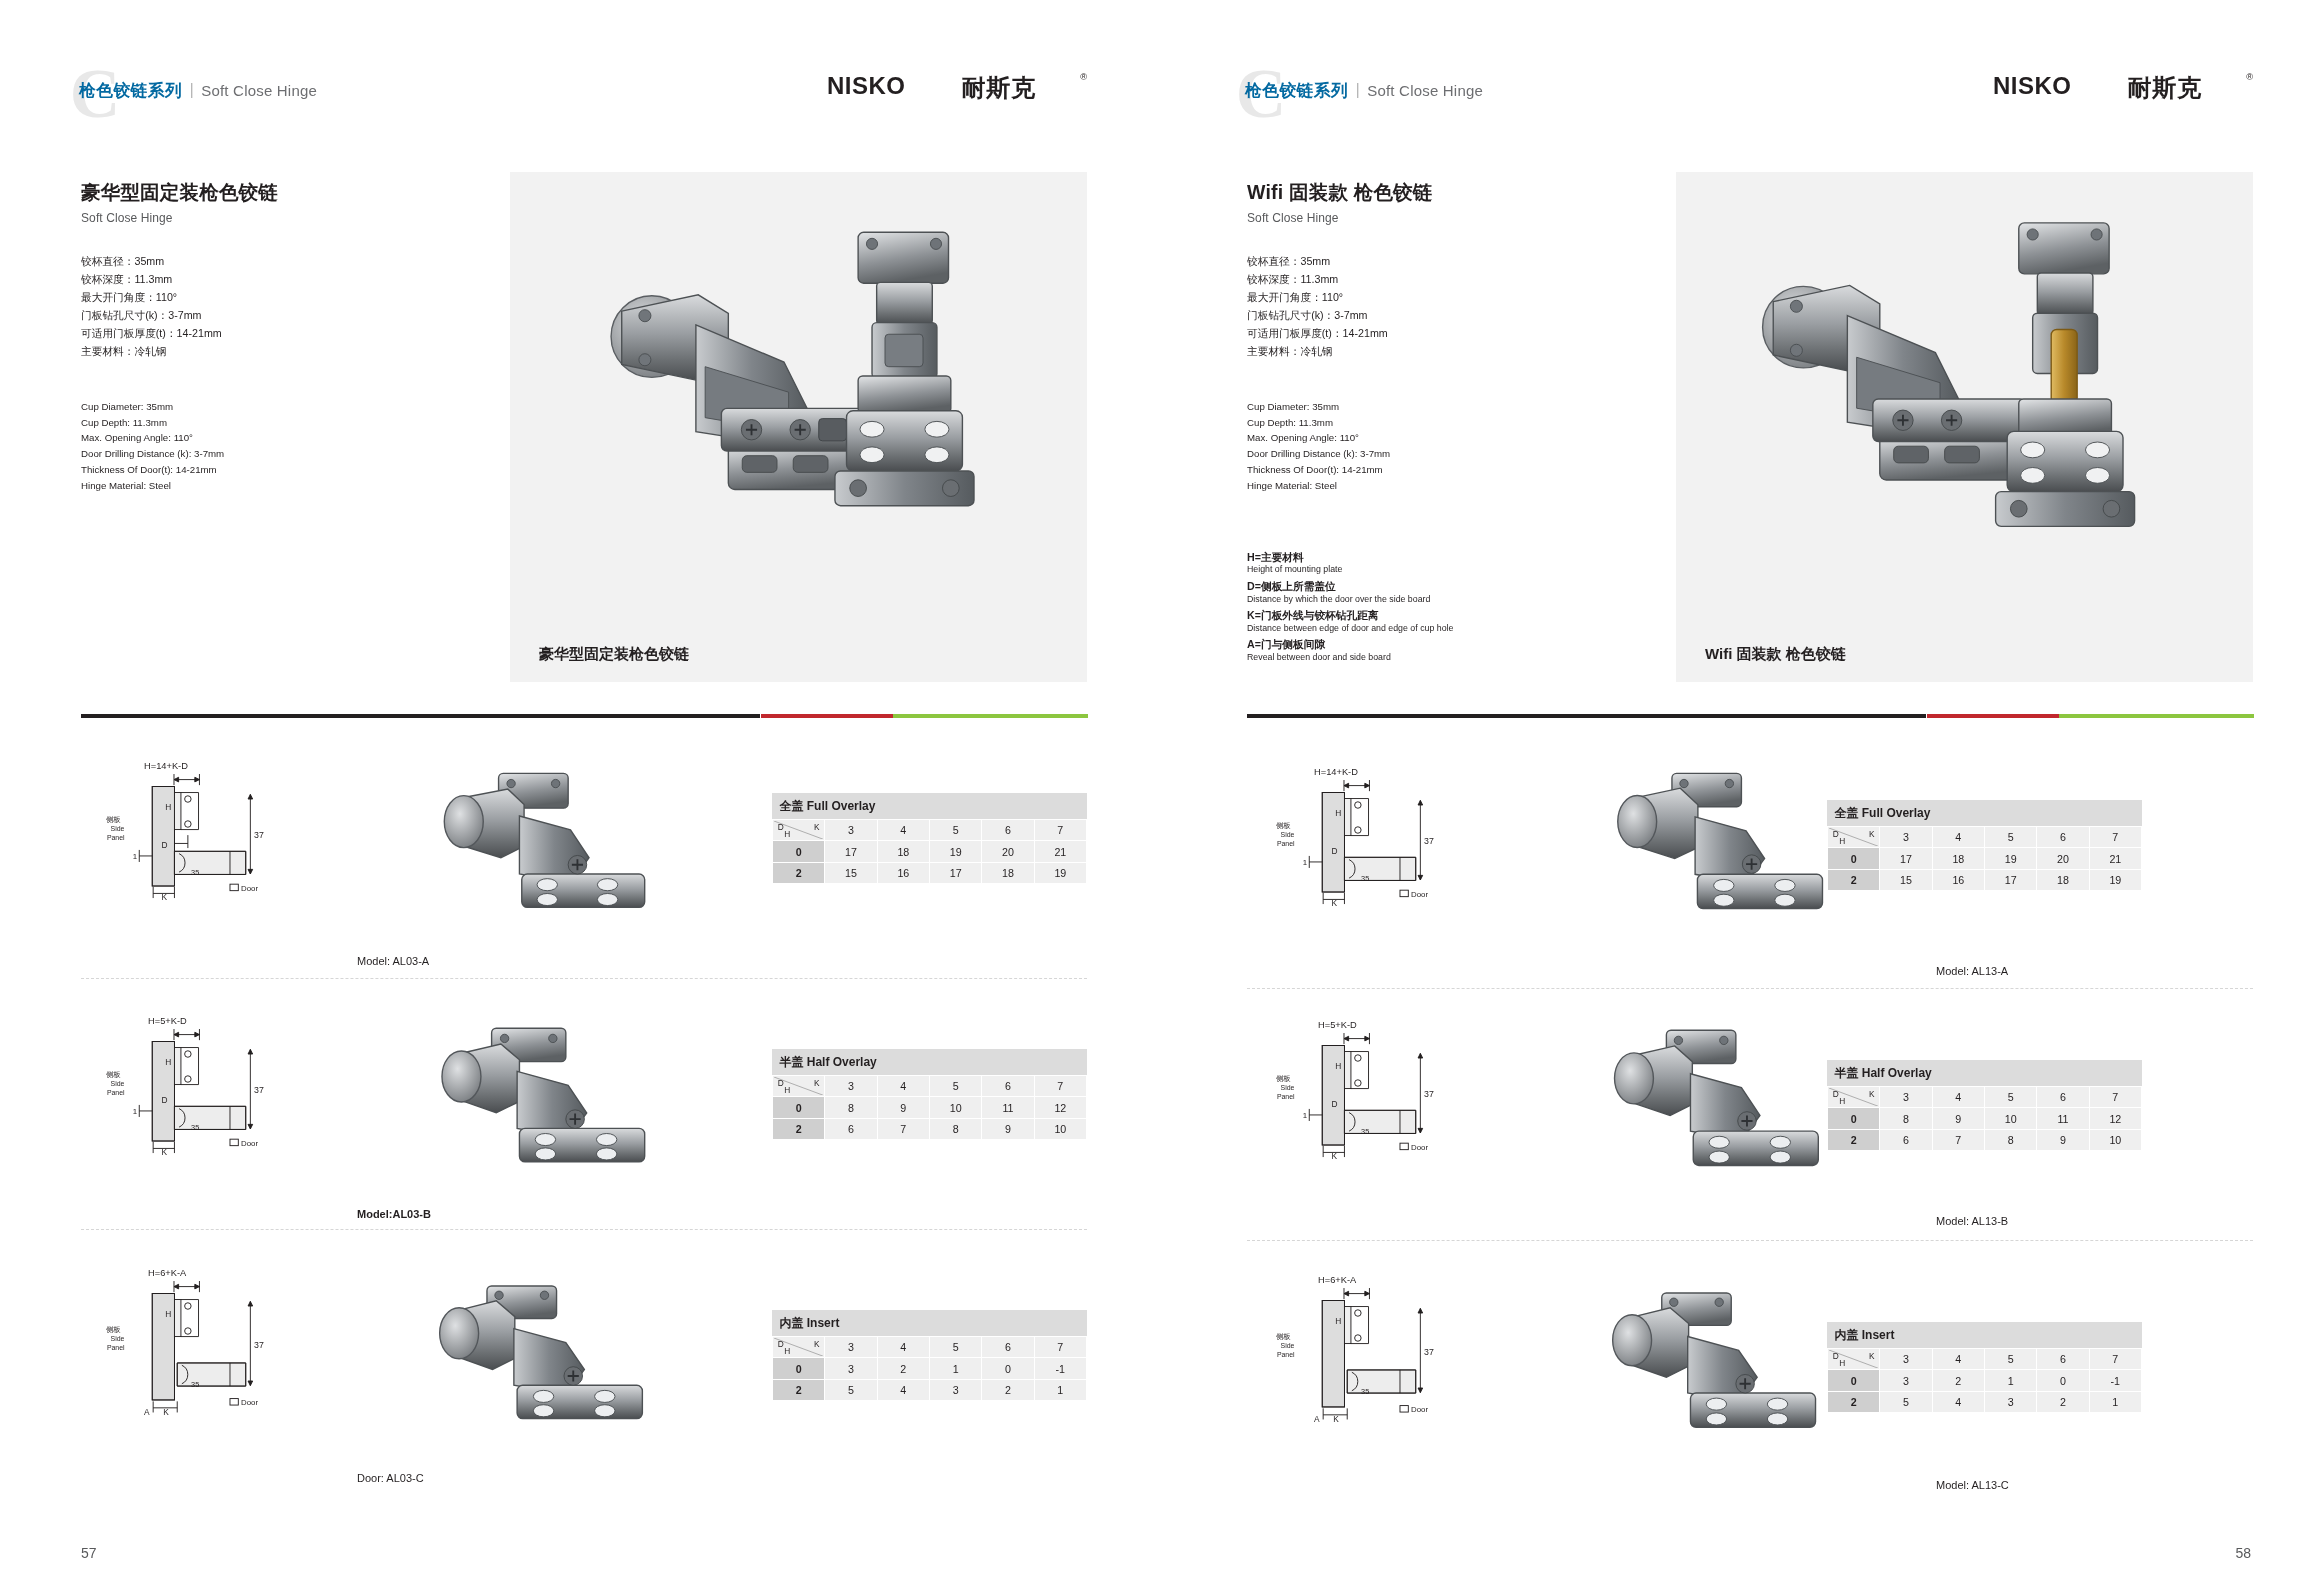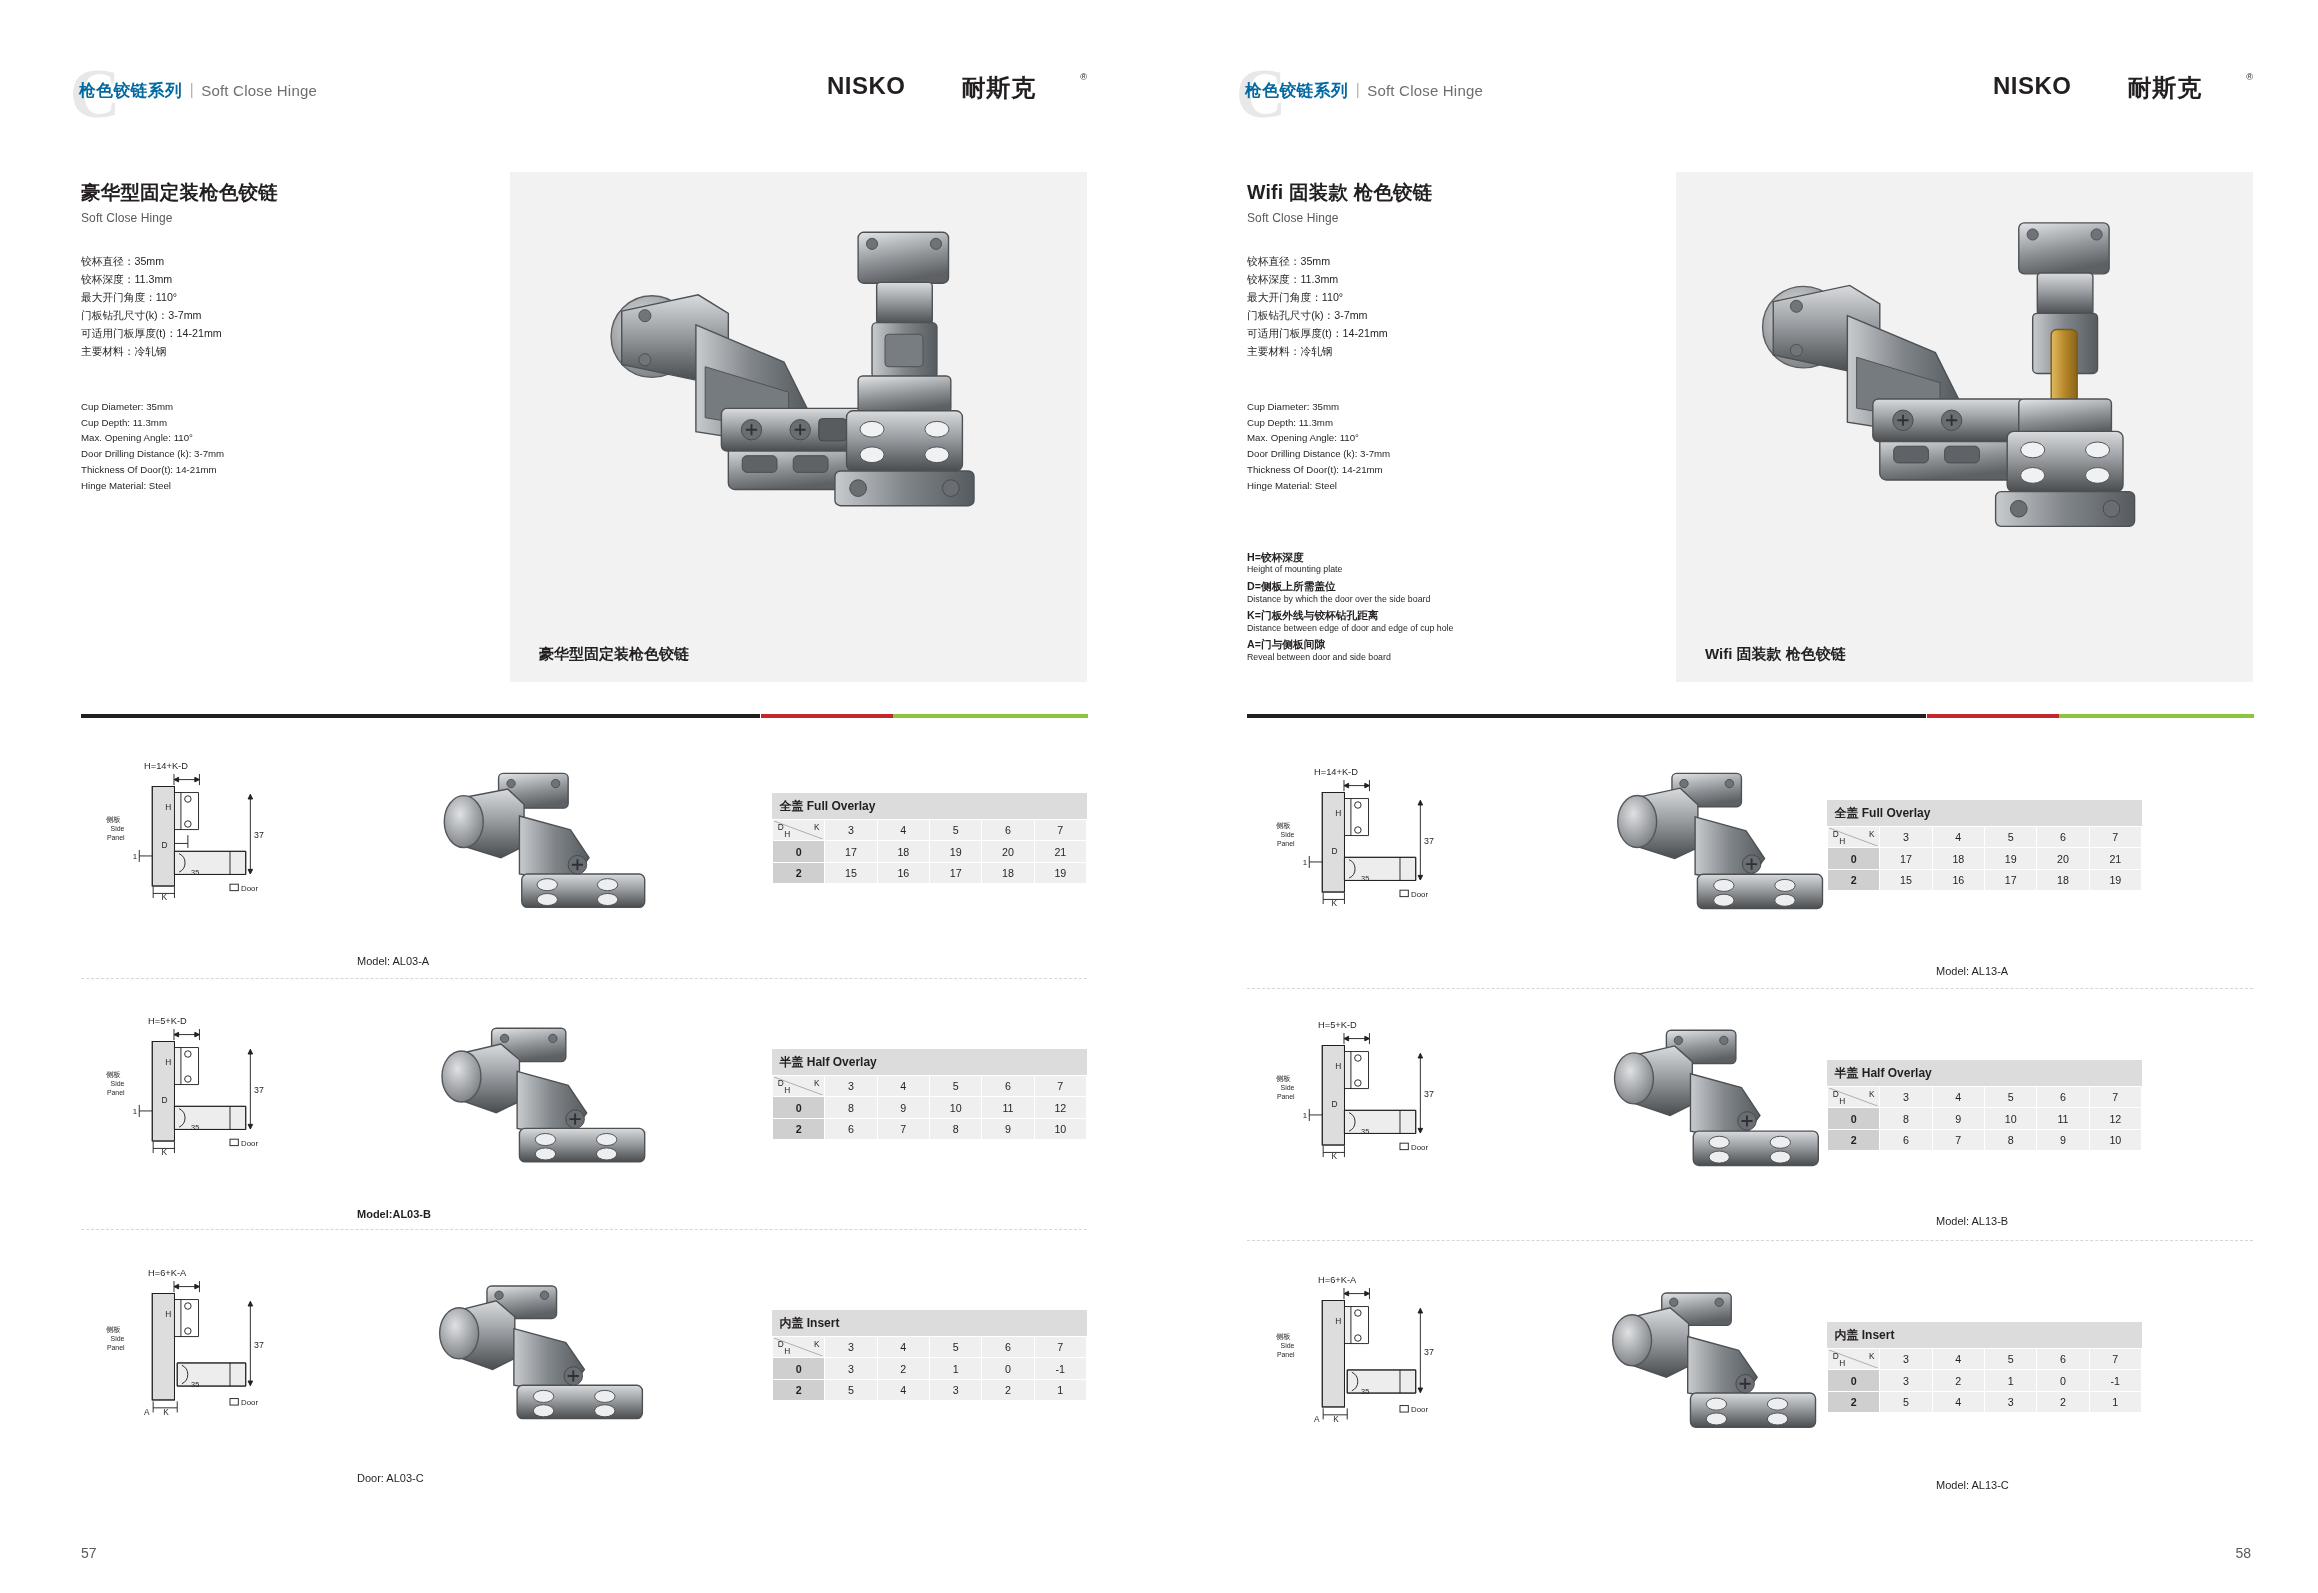--- a/index.html
+++ b/index.html
@@ -586,21 +586,21 @@
       <div class="spec-en" style="position:absolute; left:81px; top:399px; width:352px;">
         <div>Cup Diameter: 35mm</div>
         <div>Cup Depth: 11.3mm</div>
         <div>Max. Opening Angle: 110°</div>
         <div>Door Drilling Distance (k): 3-7mm</div>
         <div>Thickness Of Door(t): 14-21mm</div>
         <div>Hinge Material: Steel</div>
       </div>
 
       <div class="legend" style="left:81px; top:550px; width:352px;">
-        <div class="l-cn">H=铰杯深度</div>
+        <div class="l-cn">H=主要材料</div>
         <div class="l-en">Height of mounting plate</div>
         <div class="l-cn">D=侧板上所需盖位</div>
         <div class="l-en">Distance by which the door over the side board</div>
         <div class="l-cn">K=门板外线与铰杯钻孔距离</div>
         <div class="l-en">Distance between edge of door and edge of cup hole</div>
         <div class="l-cn">A=门与侧板间隙</div>
         <div class="l-en">Reveal between door and side board</div>
       </div>
 
       <div class="photo-box" style="left:510px; top:172px; width:577px; height:510px;">

